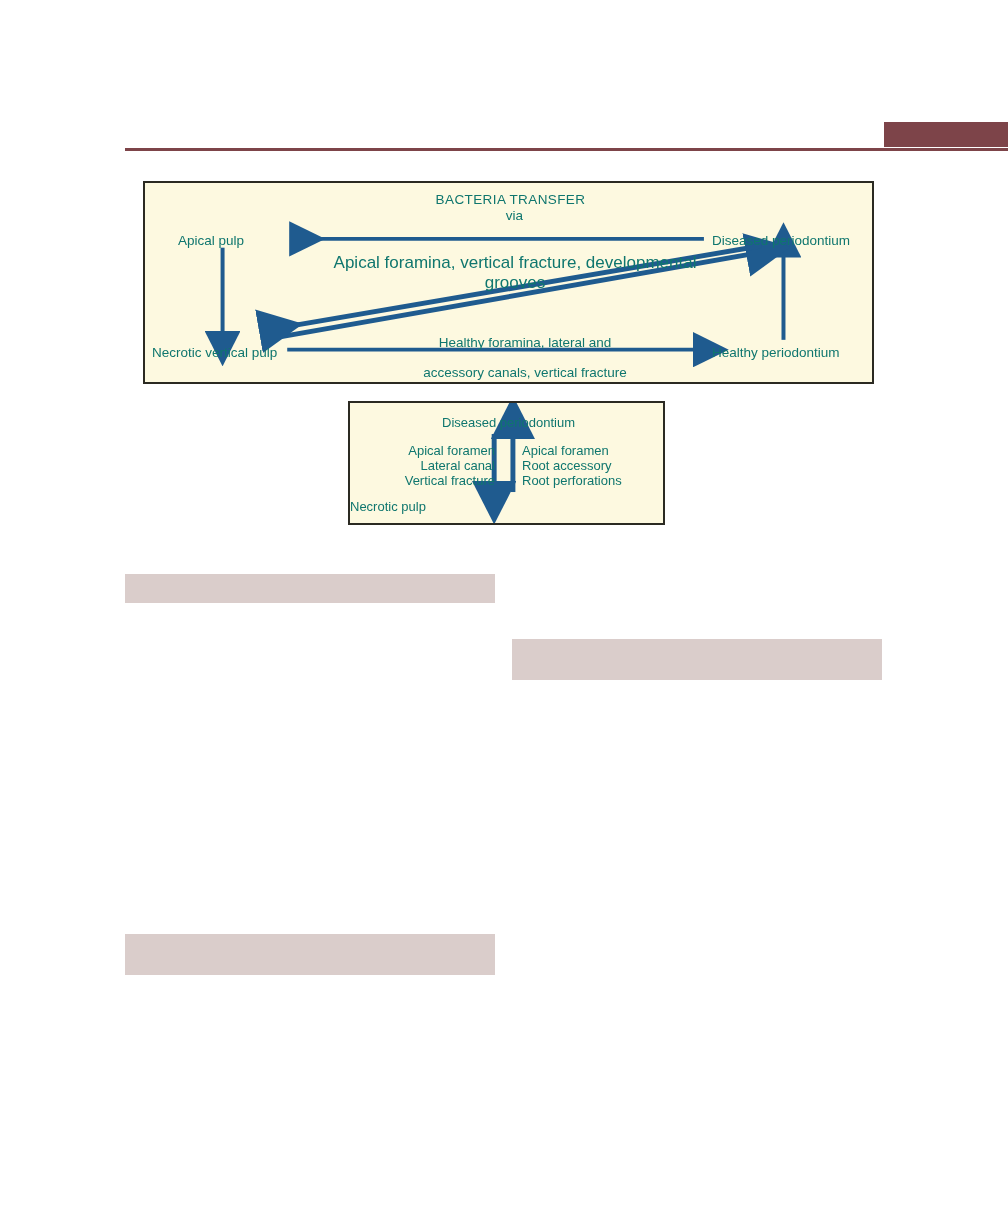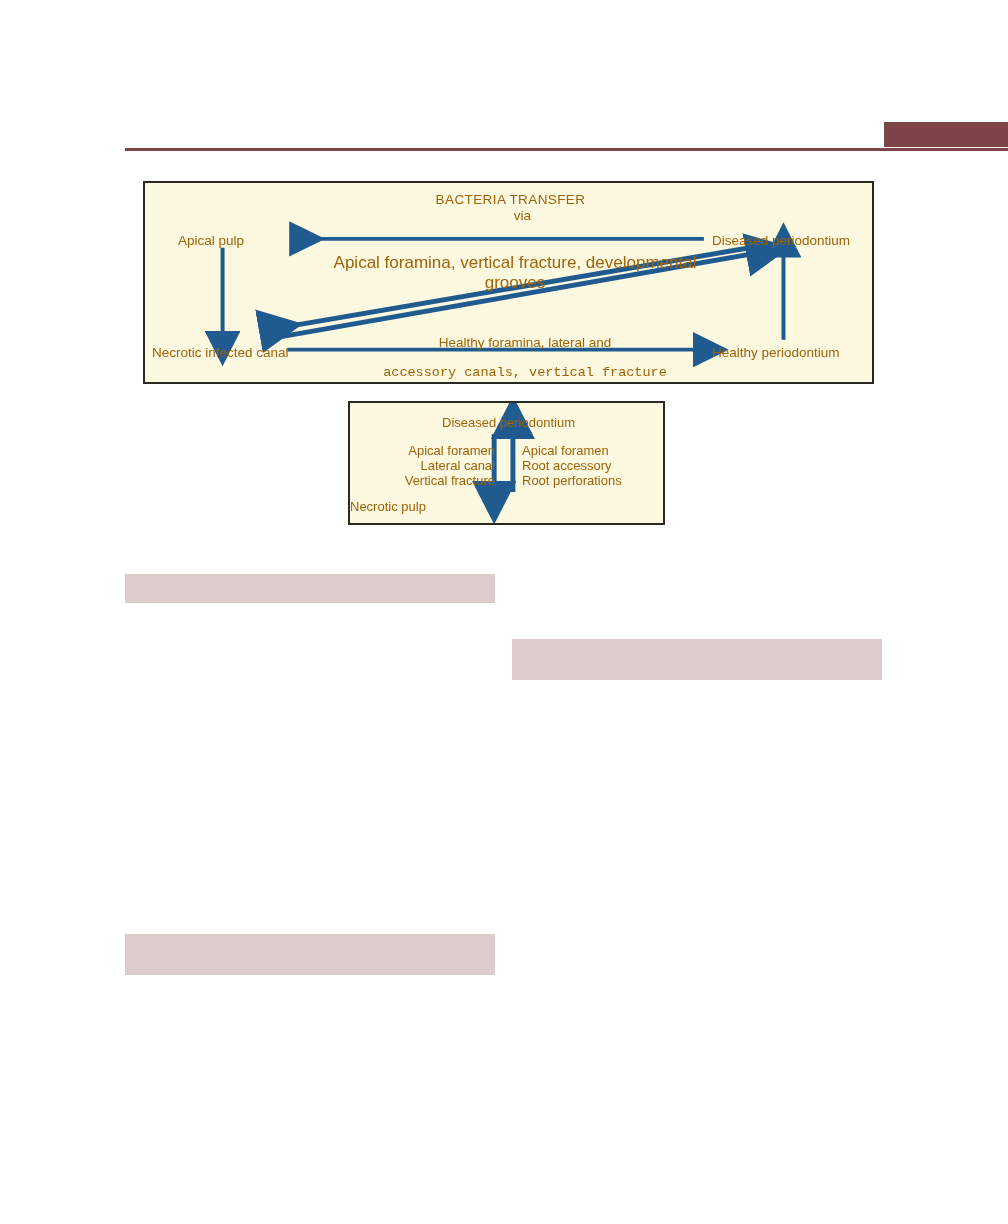--- a/index.html
+++ b/index.html
@@ -60,36 +60,36 @@
     left: 0;
     top: 0;
     width: 100%;
     height: 100%;
     display: block;
   }
 
   .dgm-text {
     position: absolute;
     font-family: "Liberation Sans", sans-serif;
-    color: #a16207;
+    color: #0f766e;
     white-space: nowrap;
     line-height: 1.18;
   }
 
   
   #f1-title {
     left: 0;
     top: 9px;
     width: 731px;
     text-align: center;
     font-size: 13.5px;
     letter-spacing: 0.4px;
   }
   #f1-via {
-    left: 12px;
+    left: 4px;
     top: 25px;
     width: 731px;
     text-align: center;
     font-size: 13.5px;
   }
   #f1-healthy-pulp {
     left: 33px;
     top: 50px;
     font-size: 13.5px;
   }
@@ -122,21 +122,20 @@
     width: 380px;
     text-align: center;
     font-size: 13.5px;
   }
   #f1-mid-lower-b {
     left: 190px;
     top: 182px;
     width: 380px;
     text-align: center;
     font-size: 13.5px;
-    font-family: Liberation Mono, monospace;
   }
 
   
   #f2-top {
     left: 0;
     top: 12px;
     width: 317px;
     text-align: center;
     font-size: 13px;
   }
@@ -214,21 +213,21 @@
     <g>
       <line x1="620" y1="64" x2="122" y2="150" stroke="#1F5B8F" stroke-width="5" marker-end="url(#ah-left)"></line>
     </g>
   </svg>
 
   <div class="dgm-text" id="f1-title">BACTERIA TRANSFER</div>
   <div class="dgm-text" id="f1-via">via</div>
 
   <div class="dgm-text" id="f1-healthy-pulp">Apical pulp</div>
   <div class="dgm-text" id="f1-diseased-perio">Diseased periodontium</div>
-  <div class="dgm-text" id="f1-necrotic-pulp">Necrotic infected canal</div>
+  <div class="dgm-text" id="f1-necrotic-pulp">Necrotic vertical pulp</div>
   <div class="dgm-text" id="f1-healthy-perio">Healthy periodontium</div>
 
   <div class="dgm-text" id="f1-mid-upper">Apical foramina, vertical fracture, developmental grooves</div>
   <div class="dgm-text" id="f1-mid-lower-a">Healthy foramina, lateral and</div>
   <div class="dgm-text" id="f1-mid-lower-b">accessory canals, vertical fracture</div>
 </div>
 
 <div class="figure" id="figure-two">
 
   <svg class="fig-svg" viewBox="0 0 317 124" preserveAspectRatio="none">

